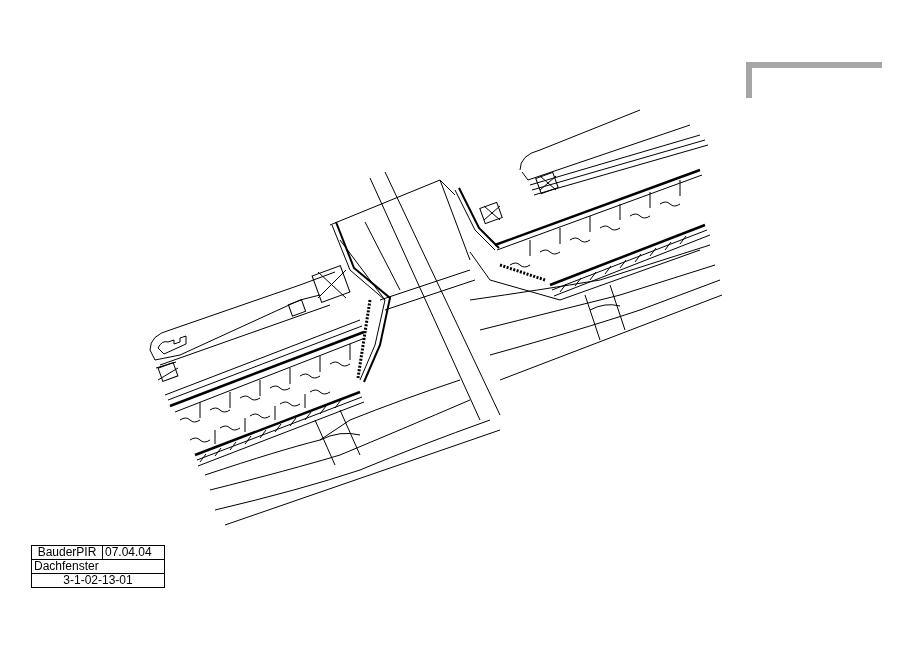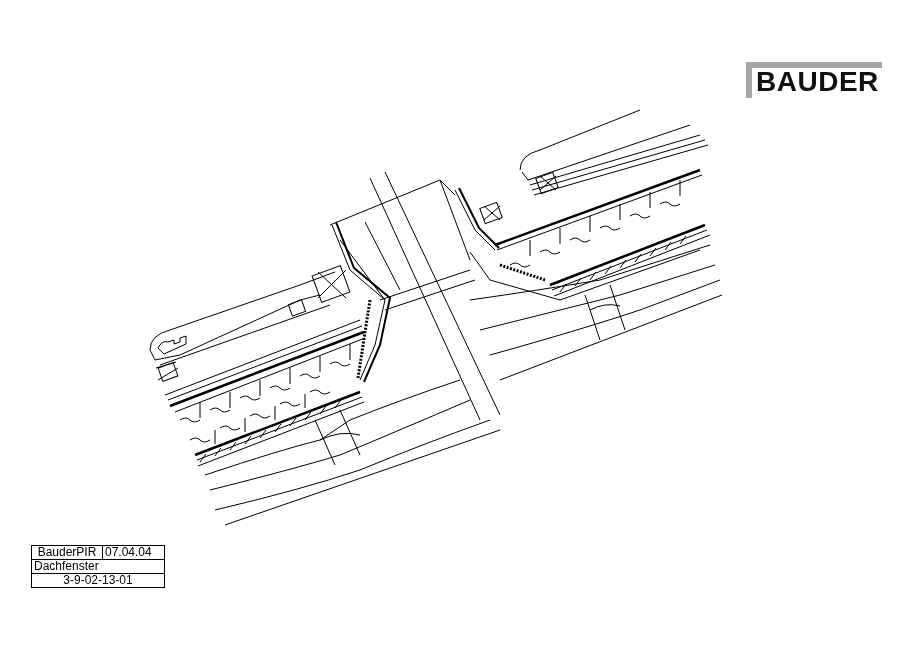--- a/index.html
+++ b/index.html
@@ -107,27 +107,26 @@
     <path d="M480,330 Q560,310 620,295 L715,265"></path>
     <path d="M490,355 Q580,330 640,310 L720,280"></path>
     <path d="M500,380 L722,295"></path>
     <path d="M585,295 L600,340 M610,285 L625,330 M590,310 q15,-8 30,-4"></path>
   </g>
 </svg>
 
 <div class="logo">
   <div class="bar-top"></div>
   <div class="bar-left"></div>
-  <div class="text">BAUDER</div>
 </div>
 
 <div class="titleblock">
   <div class="tb-row">
     <span class="tb-cell" style="width:66px">BauderPIR</span>
     <span class="tb-cell sep">07.04.04</span>
   </div>
   <div class="tb-row">
     <span class="tb-cell">Dachfenster</span>
   </div>
   <div class="tb-row center">
-    <span class="tb-cell">3-9-02-13-01</span>
+    <span class="tb-cell">3-1-02-13-01</span>
   </div>
 </div>
 
 </body></html>

